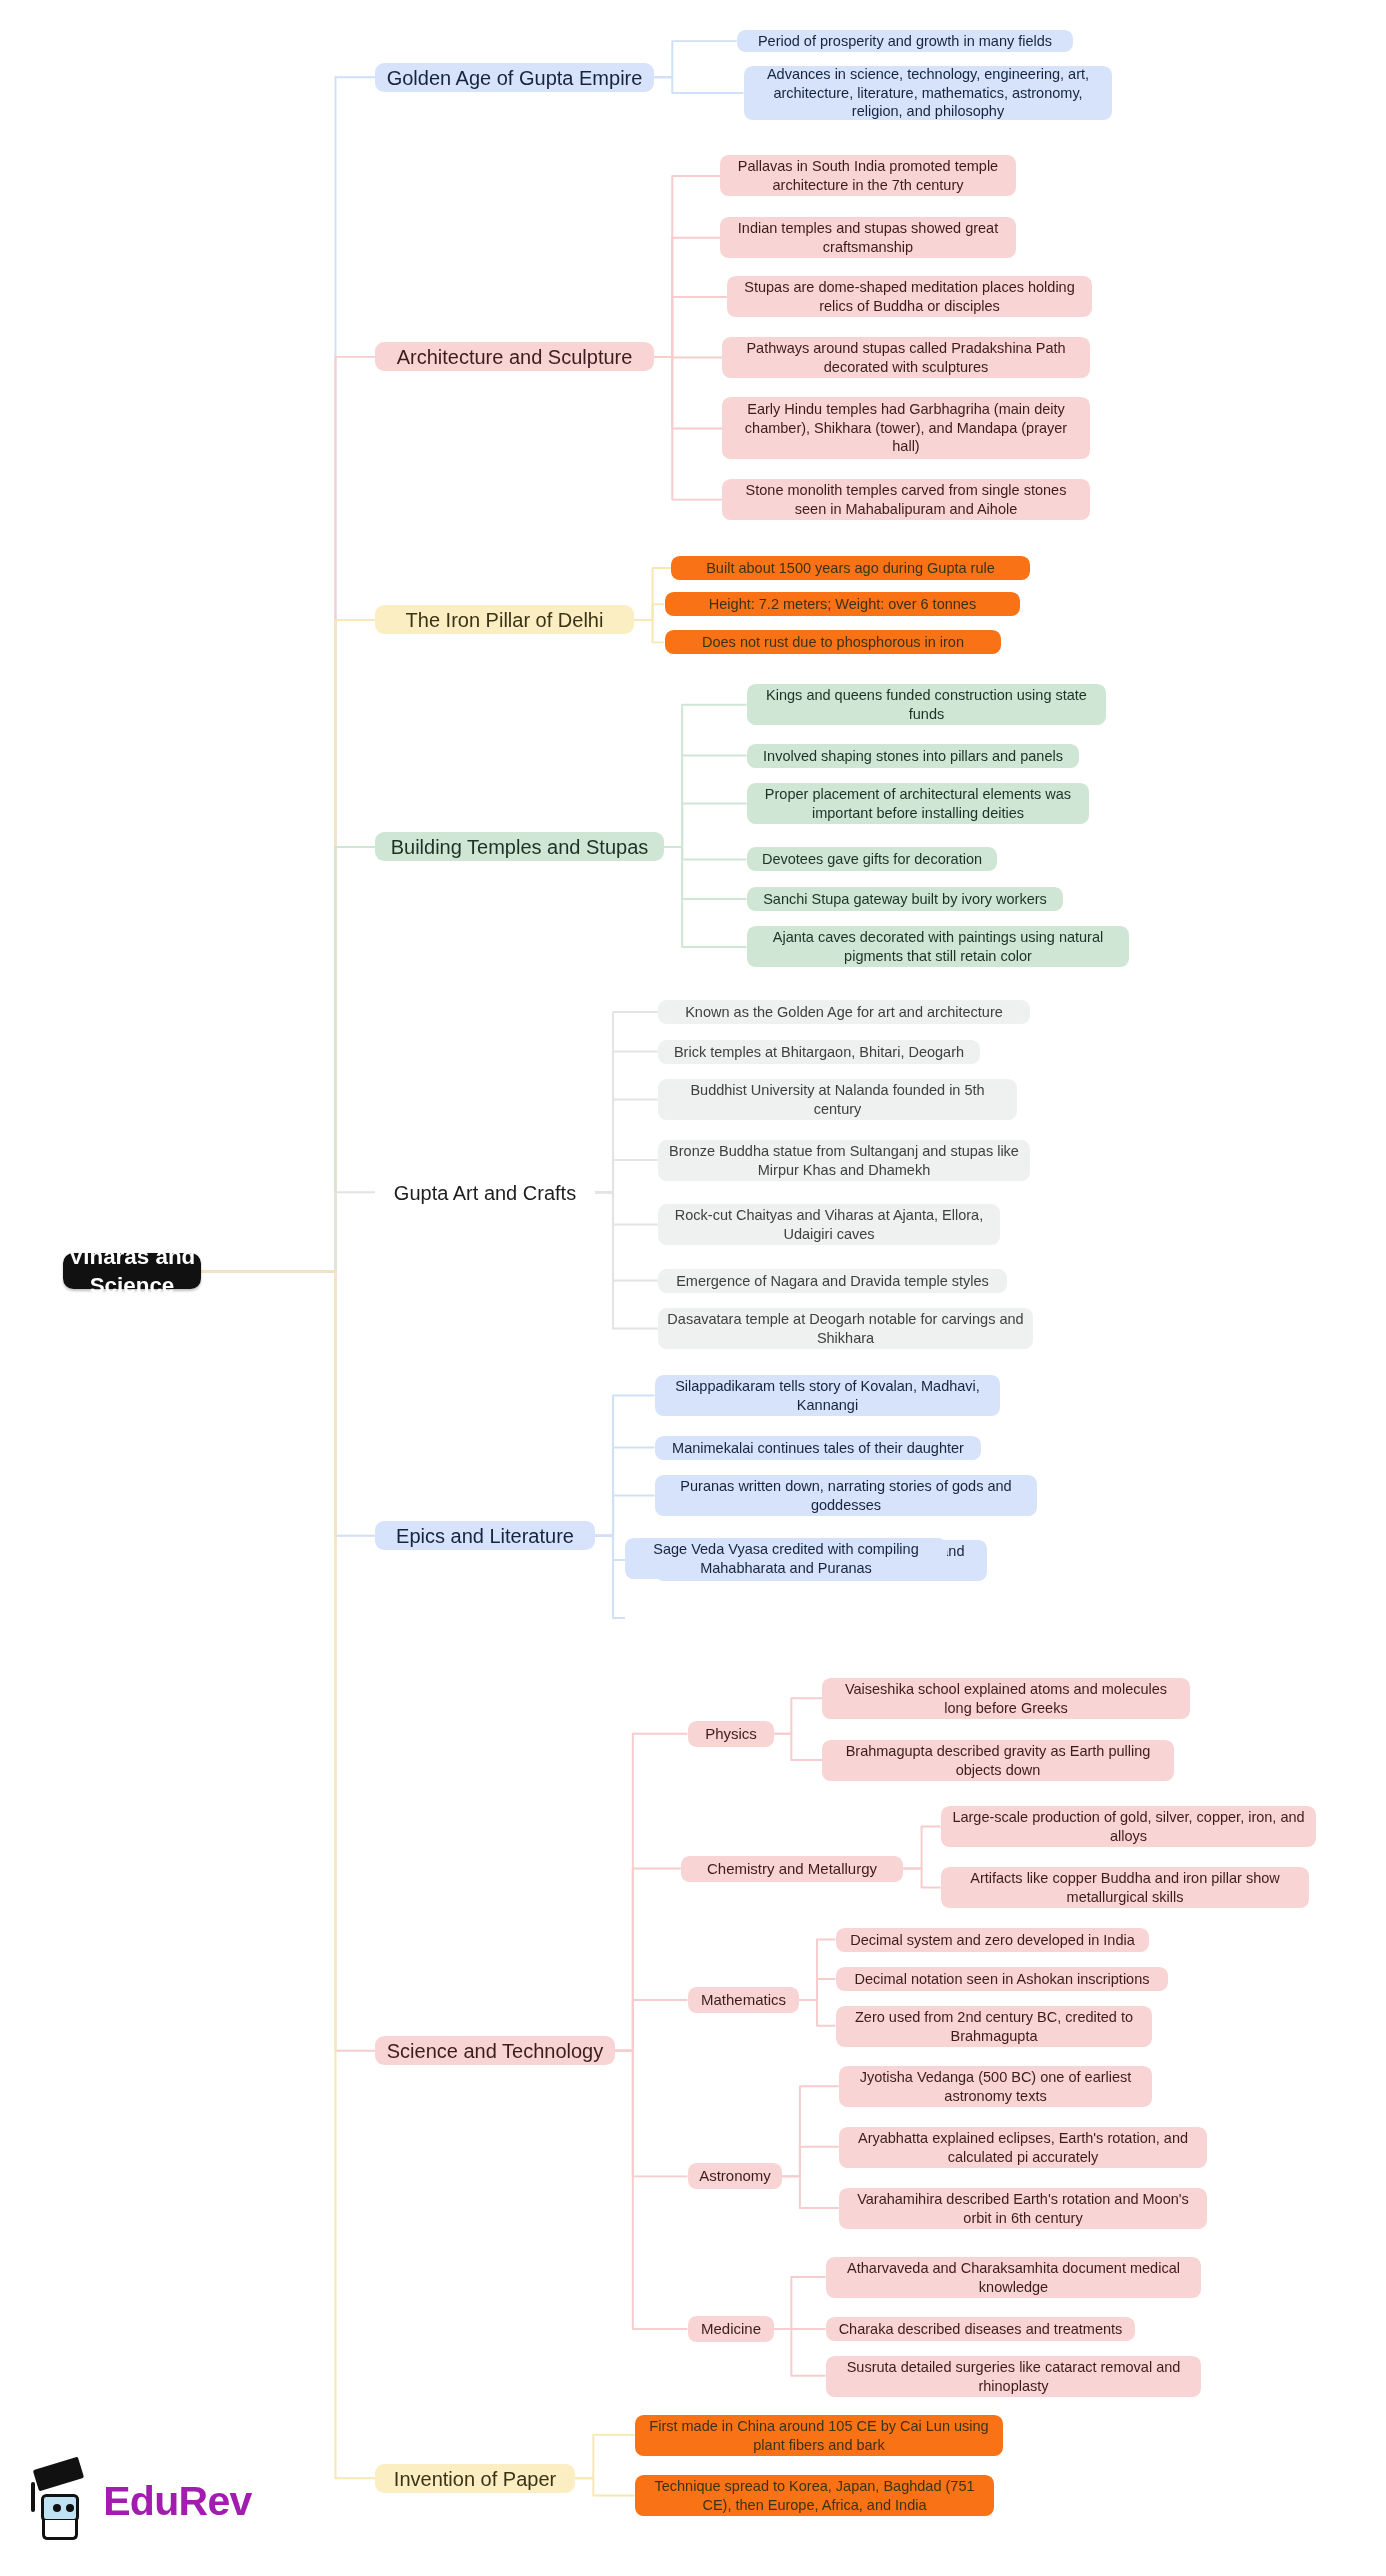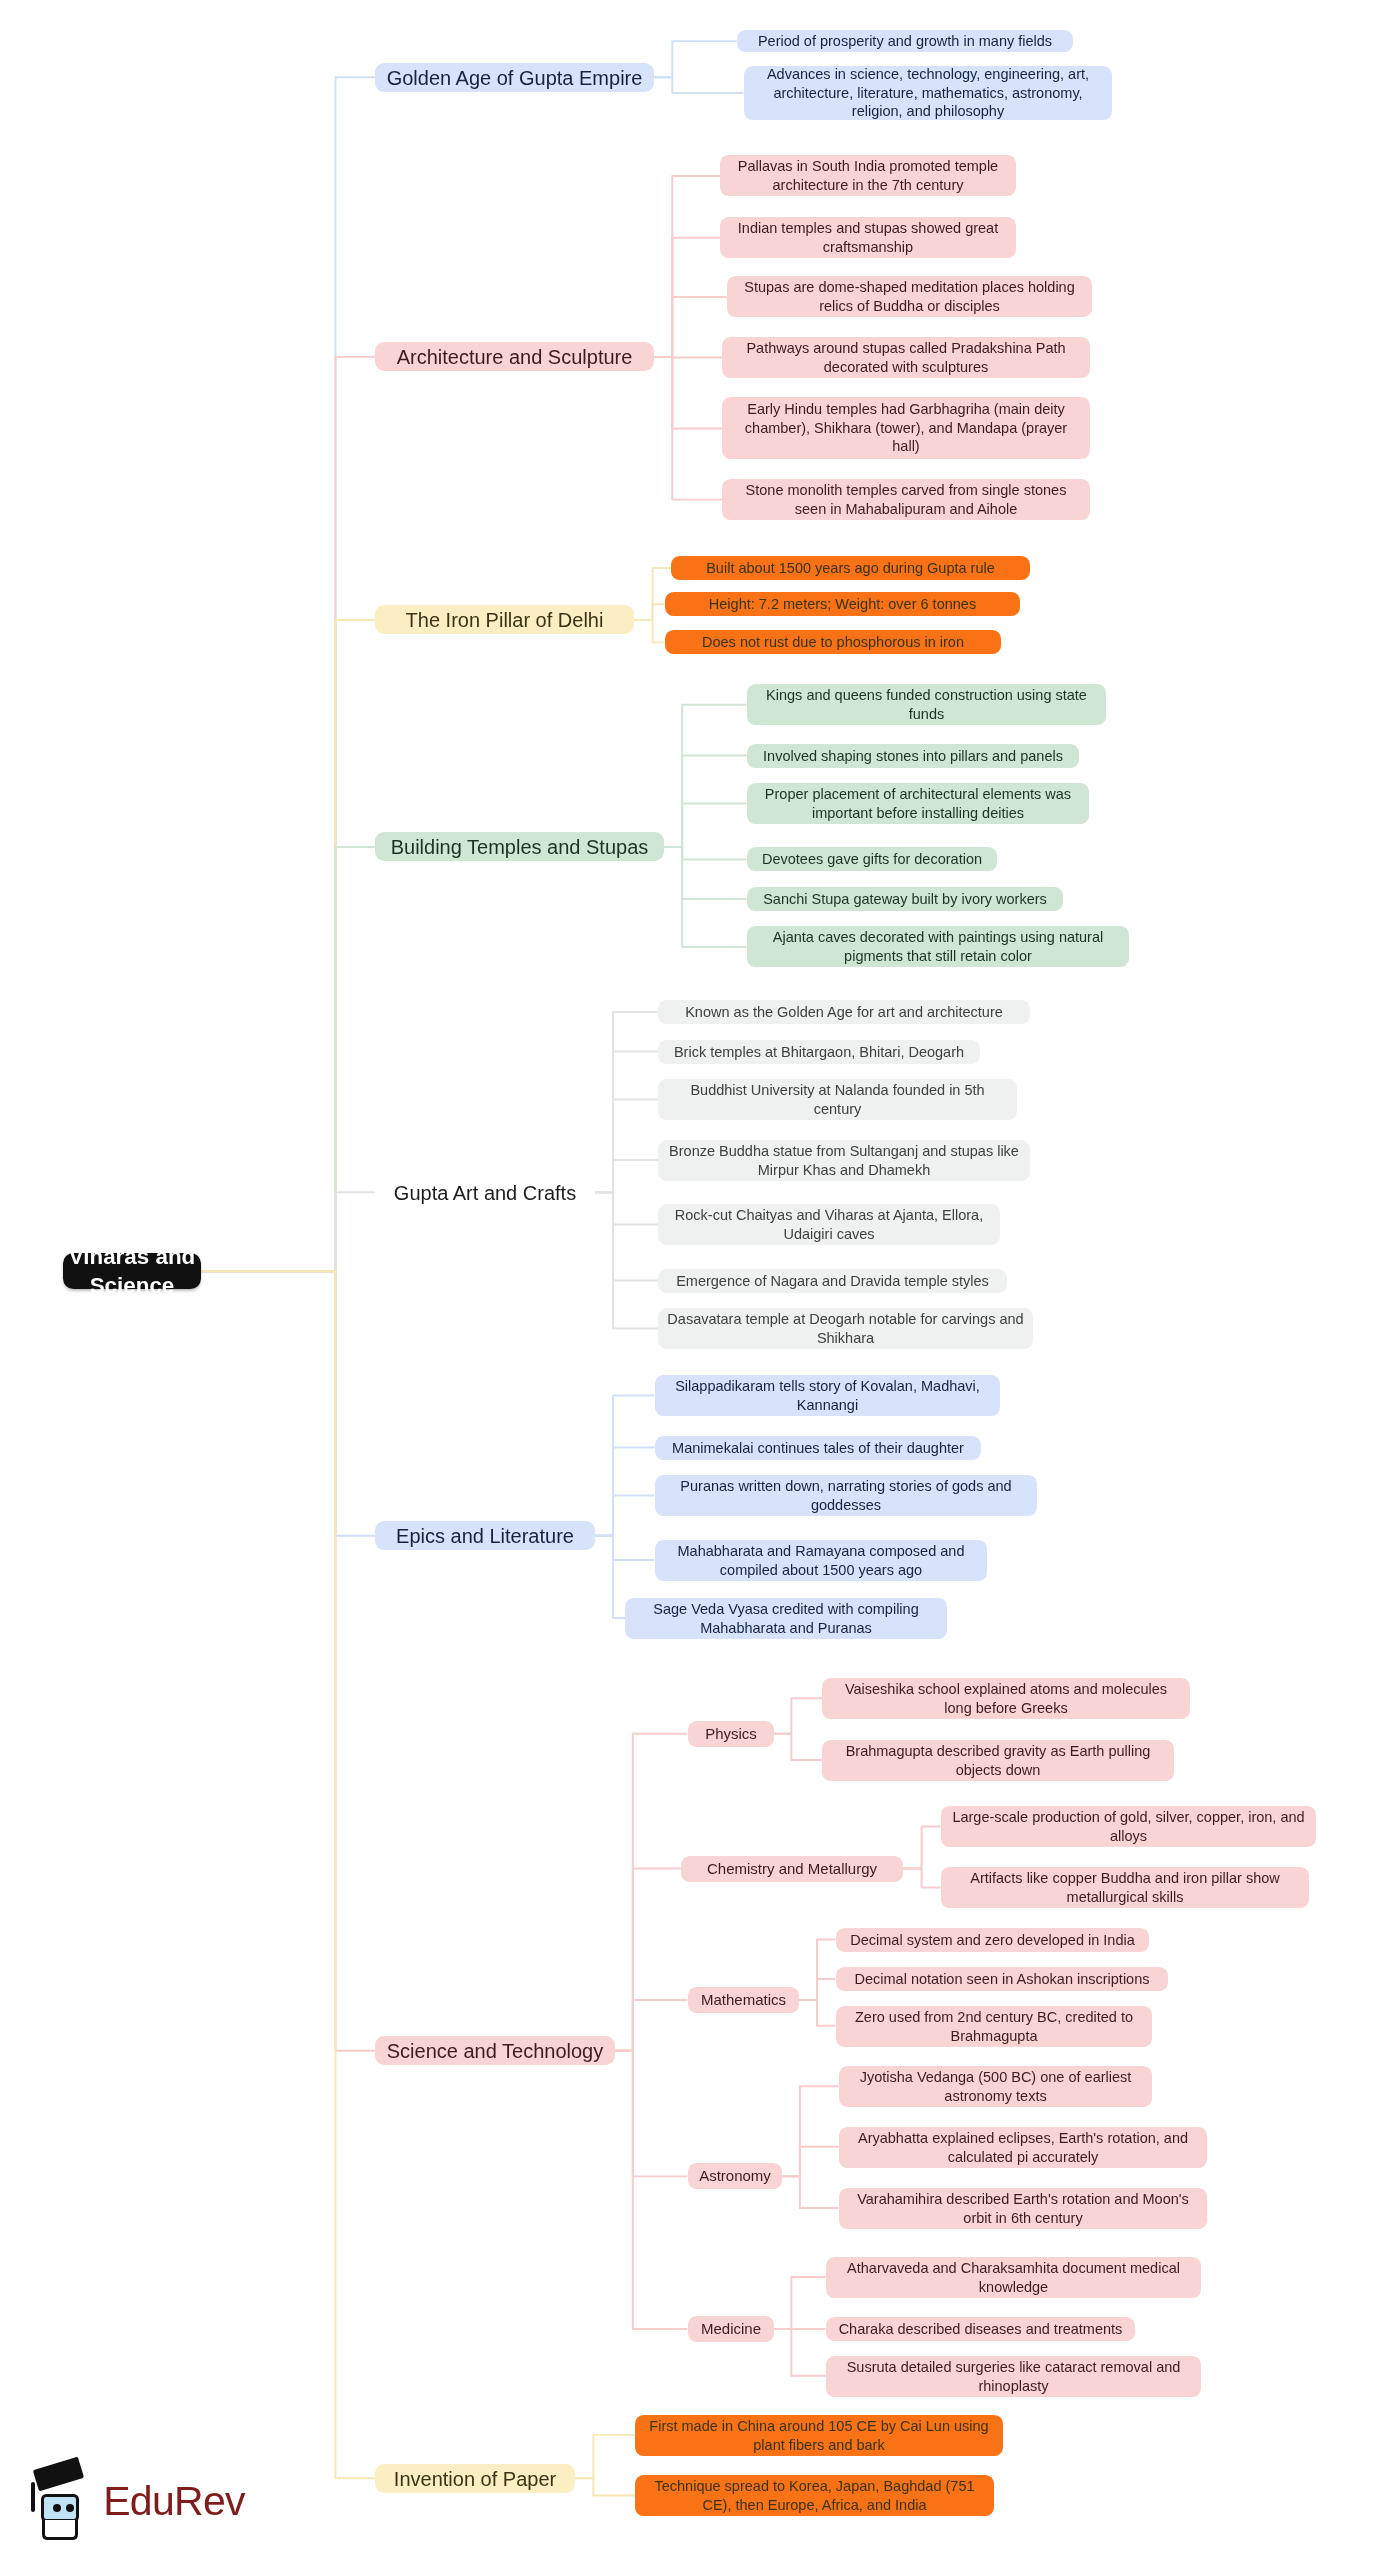--- a/index.html
+++ b/index.html
@@ -36,21 +36,21 @@
   #logo .cap{position:absolute;left:9.2px;top:1.3px;width:47px;height:22.4px;background:#111;
              transform:rotate(-17deg);border-radius:2px;}
   #logo .tassel{position:absolute;left:5.3px;top:20px;width:3.3px;height:30px;background:#111;border-radius:2px;}
   #logo .head{position:absolute;left:14.5px;top:32px;width:38px;height:28px;background:#bfe3f5;
               border:3.3px solid #111;border-radius:5.3px;box-sizing:border-box;}
   #logo .eye{position:absolute;top:7.2px;width:8px;height:8px;background:#111;border-radius:50%;}
   #logo .eye.l{left:9.2px;}
   #logo .eye.r{left:22.4px;}
   #logo .body{position:absolute;left:16px;top:58px;width:36px;height:20px;border:3.3px solid #111;
               border-top:none;box-sizing:border-box;border-radius:0 0 5.3px 5.3px;background:#fff;}
-  #logo .word{font-size:41px;font-weight:normal;color:#7f1d1d;letter-spacing:-0.7px;
+  #logo .word{font-size:41px;font-weight:bold;color:#a21caf;letter-spacing:-0.7px;
               font-family:"Liberation Sans",sans-serif;}
 </style>
 </head>
 <body>
 
 <div id="canvas">
   <svg id="links" viewBox="0 0 2107 3915" width="1386" height="2576">
       <path d="M 305 1932 H 510 V 117 H 570" stroke="#cfe0f7" stroke-width="3" fill="none"></path>
       <path d="M 994 117 H 1022 V 62 H 1120" stroke="#cfe0f7" stroke-width="3" fill="none" stroke-linejoin="round"></path>
       <path d="M 994 117 H 1022 V 141 H 1130" stroke="#cfe0f7" stroke-width="3" fill="none" stroke-linejoin="round"></path>
@@ -137,21 +137,21 @@
     <div class="node leaf c-gray" style="left: 658px; top: 1079px; width: 359px; min-height: 41px; height: 41px;">Buddhist University at Nalanda founded in 5th century</div>
     <div class="node leaf c-gray" style="left: 658px; top: 1140px; width: 372px; min-height: 41px; height: 41px;">Bronze Buddha statue from Sultanganj and stupas like Mirpur Khas and Dhamekh</div>
     <div class="node leaf c-gray" style="left: 658px; top: 1204px; width: 342px; min-height: 41px; height: 41px;">Rock-cut Chaityas and Viharas at Ajanta, Ellora, Udaigiri caves</div>
     <div class="node leaf c-gray" style="left: 658px; top: 1269px; width: 349px; min-height: 24px; height: 24px;">Emergence of Nagara and Dravida temple styles</div>
     <div class="node leaf c-gray" style="left: 658px; top: 1308px; width: 375px; min-height: 41px; height: 41px;">Dasavatara temple at Deogarh notable for carvings and Shikhara</div>
     <div class="node branch c-blue" style="left: 375px; top: 1521px; width: 220px; min-height: 29px; height: 29px;">Epics and Literature</div>
     <div class="node leaf c-blue" style="left: 655px; top: 1375px; width: 345px; min-height: 41px; height: 41px;">Silappadikaram tells story of Kovalan, Madhavi, Kannangi</div>
     <div class="node leaf c-blue" style="left: 655px; top: 1436px; width: 326px; min-height: 24px; height: 24px;">Manimekalai continues tales of their daughter</div>
     <div class="node leaf c-blue" style="left: 655px; top: 1475px; width: 382px; min-height: 41px; height: 41px;">Puranas written down, narrating stories of gods and goddesses</div>
     <div class="node leaf c-blue" style="left: 655px; top: 1540px; width: 332px; min-height: 41px; height: 41px;">Mahabharata and Ramayana composed and compiled about 1500 years ago</div>
-    <div class="node leaf c-blue" style="left: 625px; top: 1598px; width: 322px; min-height: 41px; height: 41px;">Sage Veda Vyasa credited with compiling Mahabharata and Puranas</div>
+    <div class="node leaf c-blue" style="left: 625px; top: 1538px; width: 322px; min-height: 41px; height: 41px;">Sage Veda Vyasa credited with compiling Mahabharata and Puranas</div>
     <div class="node branch c-pink" style="left: 375px; top: 2036px; width: 240px; min-height: 29px; height: 29px;">Science and Technology</div>
     <div class="node sub c-pink" style="left: 688px; top: 1721px; width: 86px; min-height: 26px; height: 26px;">Physics</div>
     <div class="node leaf c-pink" style="left: 822px; top: 1678px; width: 368px; min-height: 41px; height: 41px;">Vaiseshika school explained atoms and molecules long before Greeks</div>
     <div class="node leaf c-pink" style="left: 822px; top: 1740px; width: 352px; min-height: 41px; height: 41px;">Brahmagupta described gravity as Earth pulling objects down</div>
     <div class="node sub c-pink" style="left: 681px; top: 1856px; width: 222px; min-height: 26px; height: 26px;">Chemistry and Metallurgy</div>
     <div class="node leaf c-pink" style="left: 941px; top: 1806px; width: 375px; min-height: 41px; height: 41px;">Large-scale production of gold, silver, copper, iron, and alloys</div>
     <div class="node leaf c-pink" style="left: 941px; top: 1867px; width: 368px; min-height: 41px; height: 41px;">Artifacts like copper Buddha and iron pillar show metallurgical skills</div>
     <div class="node sub c-pink" style="left: 688px; top: 1987px; width: 111px; min-height: 26px; height: 26px;">Mathematics</div>
     <div class="node leaf c-pink" style="left: 836px; top: 1928px; width: 313px; min-height: 24px; height: 24px;">Decimal system and zero developed in India</div>
     <div class="node leaf c-pink" style="left: 836px; top: 1967px; width: 332px; min-height: 24px; height: 24px;">Decimal notation seen in Ashokan inscriptions</div>

